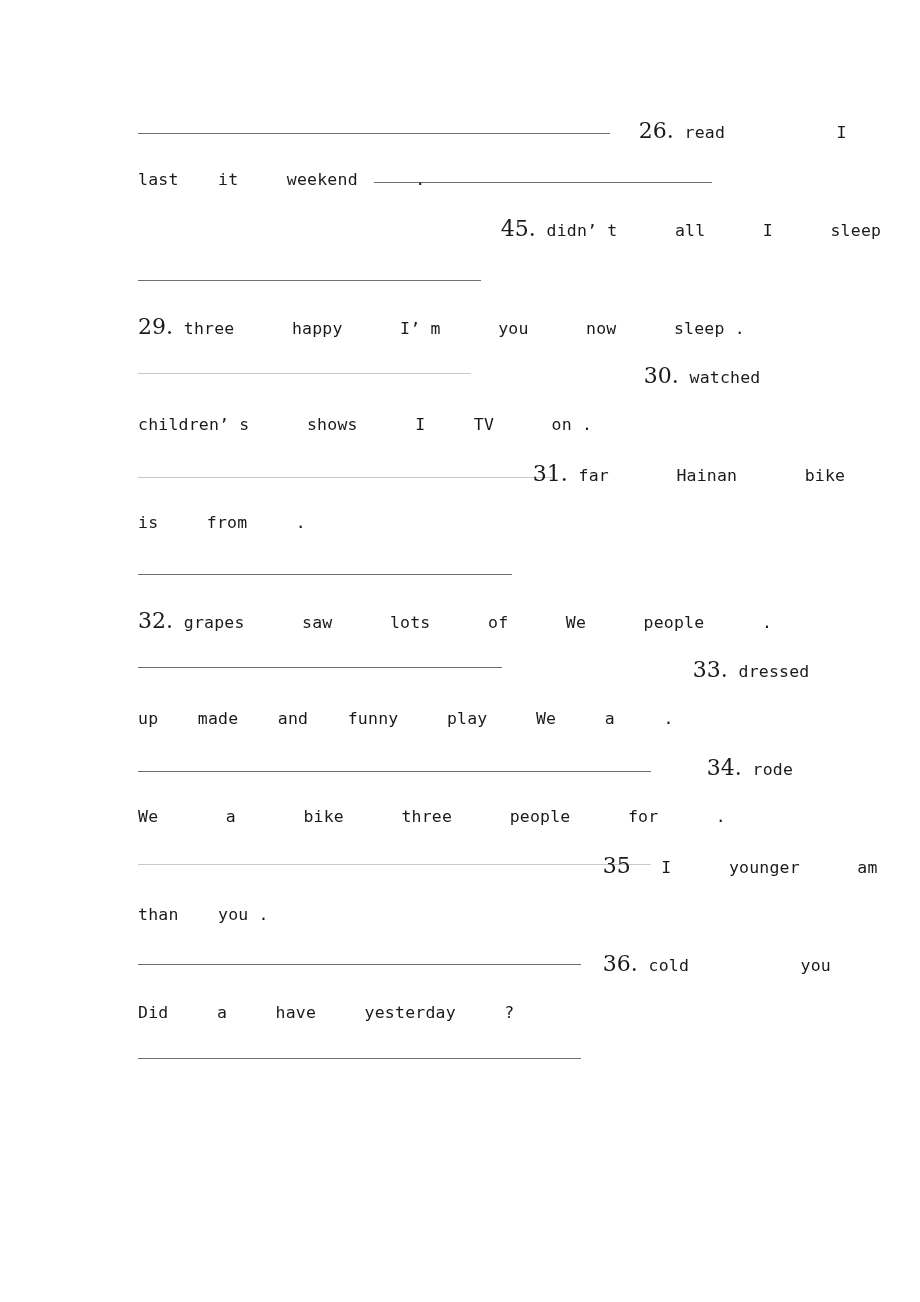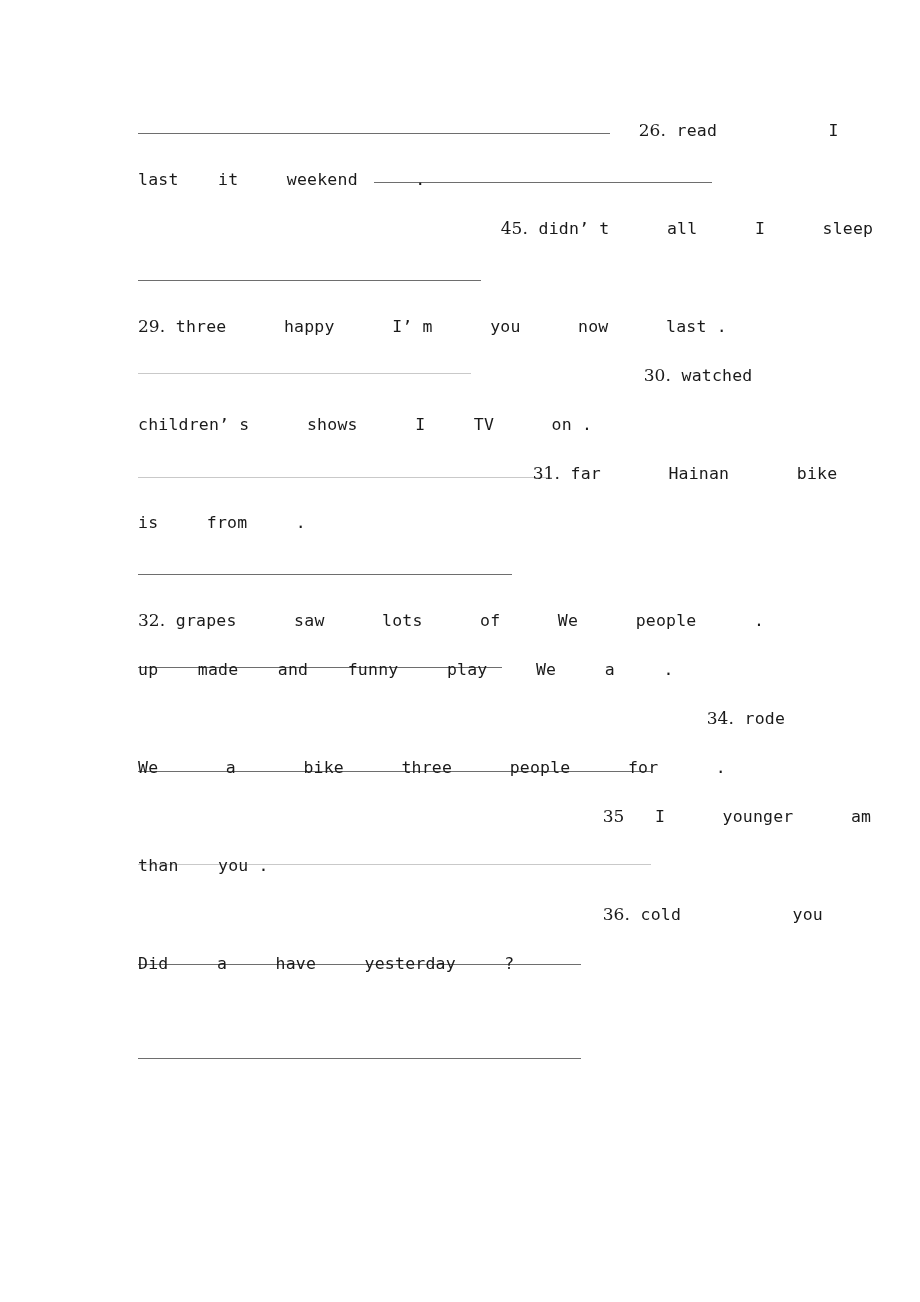--- a/index.html
+++ b/index.html
@@ -32,21 +32,21 @@
     color: #1a1a1a;
     letter-spacing: 0.2px;
   }
   .tline.blankrow {
     color: transparent;
   }
 
   
   .num {
     font-family: "DejaVu Serif", "Liberation Serif", serif;
-    font-size: 17px;
+    font-size: 22px;
     letter-spacing: 0;
   }
 
   
   .w {
     font-family: "DejaVu Sans Mono", "Liberation Mono", monospace;
     font-size: 16.5px;
   }
 
   
@@ -127,21 +127,21 @@
       <span class="w">three</span>
       <span class="sp4"></span>
       <span class="w">happy</span>
       <span class="sp4"></span>
       <span class="w">I’ m</span>
       <span class="sp4"></span>
       <span class="w">you</span>
       <span class="sp4"></span>
       <span class="w">now</span>
       <span class="sp4"></span>
-      <span class="w">last .</span>
+      <span class="w">sleep .</span>
     </div>
 
     <div class="tline">
       <span style="display:inline-block;width:495px;"></span>
       <span class="num">30.</span>
       <span class="w">watched</span>
     </div>
 
     <div class="tline">
       <span class="w">children’ s</span>
@@ -185,20 +185,25 @@
       <span class="sp4"></span>
       <span class="w">of</span>
       <span class="sp4"></span>
       <span class="w">We</span>
       <span class="sp4"></span>
       <span class="w">people</span>
       <span class="sp4"></span>
       <span class="w">.</span>
     </div>
 
+    <div class="tline">
+      <span style="display:inline-block;width:544px;"></span>
+      <span class="num">33.</span>
+      <span class="w">dressed</span>
+    </div>
 
     <div class="tline">
       <span class="w">up</span>
       <span class="sp2"></span>
       <span class="w">made</span>
       <span class="sp2"></span>
       <span class="w">and</span>
       <span class="sp2"></span>
       <span class="w">funny</span>
       <span class="sp3"></span>

